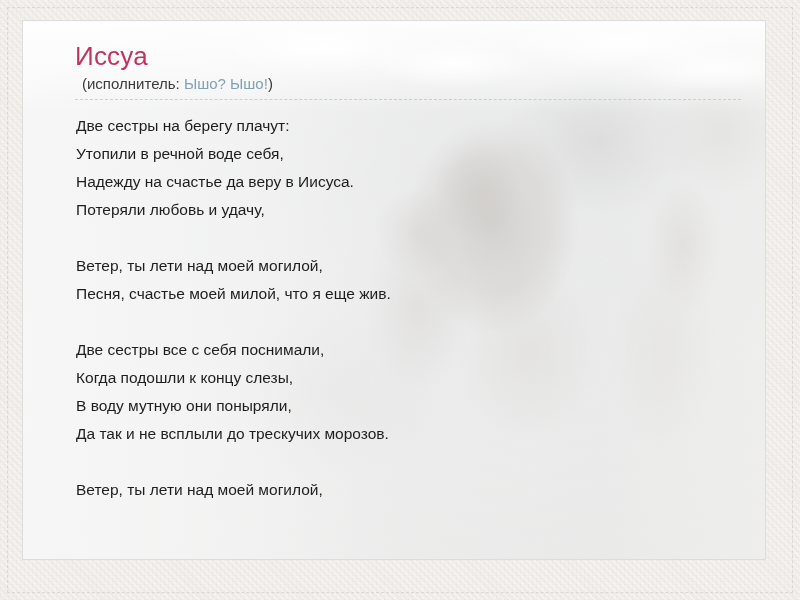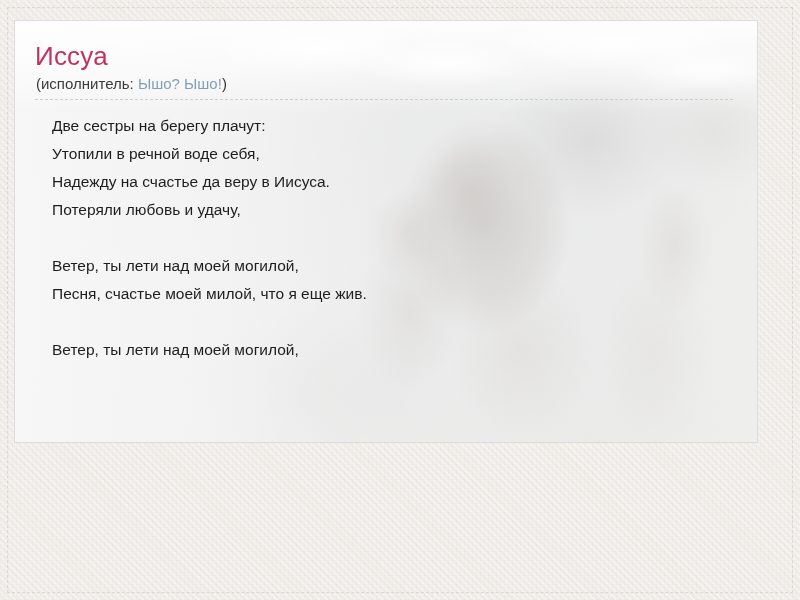--- a/index.html
+++ b/index.html
@@ -34,28 +34,29 @@
     width: 786px;
     height: 586px;
     border: 1px dashed #ded7d1;
     box-sizing: border-box;
     pointer-events: none;
   }
 
   
   #slide-panel {
     position: absolute;
-    left: 14px;
+    left: 22px;
     top: 20px;
     width: 744px;
-    height: 423px;
+    height: 540px;
     box-sizing: border-box;
     border: 1px solid #dcdcdc;
     background: #e9eaec;
     overflow: hidden;
+    padding-left: 32px;
   }
 
   
   #photo-layer {
     position: absolute;
     inset: 0;
     background:
       radial-gradient(ellipse 120px 150px at 470px 205px, rgba(150,130,112,0.50) 0%, rgba(160,142,124,0.30) 46%, rgba(255,255,255,0) 72%),
       radial-gradient(ellipse 60px 70px at 455px 170px, rgba(176,150,126,0.42) 0%, rgba(255,255,255,0) 74%),
       radial-gradient(ellipse 95px 120px at 505px 330px, rgba(196,186,170,0.40) 0%, rgba(255,255,255,0) 76%),
@@ -110,21 +111,21 @@
     color: #c0335f;
     font-weight: normal;
     margin: 0;
     letter-spacing: 0.2px;
   }
 
   #artist-line {
     font-size: 15px;
     line-height: 20px;
     color: #3a3a3a;
-    margin: 3px 0 0 1px;
+    margin: 3px 0 0 7px;
     white-space: nowrap;
   }
 
   #artist-link {
     color: #80a0b8;
     text-decoration: none;
   }
 
   #header-rule {
     margin: 5px 0 0 0;
@@ -135,21 +136,21 @@
   }
 
   #lyrics {
     margin: 12px 0 0 1px;
     font-size: 15.5px;
     line-height: 28px;
     color: #1d1d1d;
   }
 
   .stanza {
-    margin: 0 0 28px 16px;
+    margin: 0 0 28px 0;
   }
   .stanza:last-child {
     margin-bottom: 0;
   }
   .lyric-line {
     white-space: nowrap;
   }
 </style>
 </head>
 <body>
@@ -180,20 +181,26 @@
         <div class="lyric-line">Утопили в речной воде себя,</div>
         <div class="lyric-line">Надежду на счастье да веру в Иисуса.</div>
         <div class="lyric-line">Потеряли любовь и удачу,</div>
       </div>
 
       <div class="stanza">
         <div class="lyric-line">Ветер, ты лети над моей могилой,</div>
         <div class="lyric-line">Песня, счастье моей милой, что я еще жив.</div>
       </div>
 
+      <div class="stanza">
+        <div class="lyric-line">Две сестры все с себя поснимали,</div>
+        <div class="lyric-line">Когда подошли к концу слезы,</div>
+        <div class="lyric-line">В воду мутную они поныряли,</div>
+        <div class="lyric-line">Да так и не всплыли до трескучих морозов.</div>
+      </div>
 
       <div class="stanza">
         <div class="lyric-line">Ветер, ты лети над моей могилой,</div>
 
       </div>
 
     </div>
   </div>
 </div>
 

